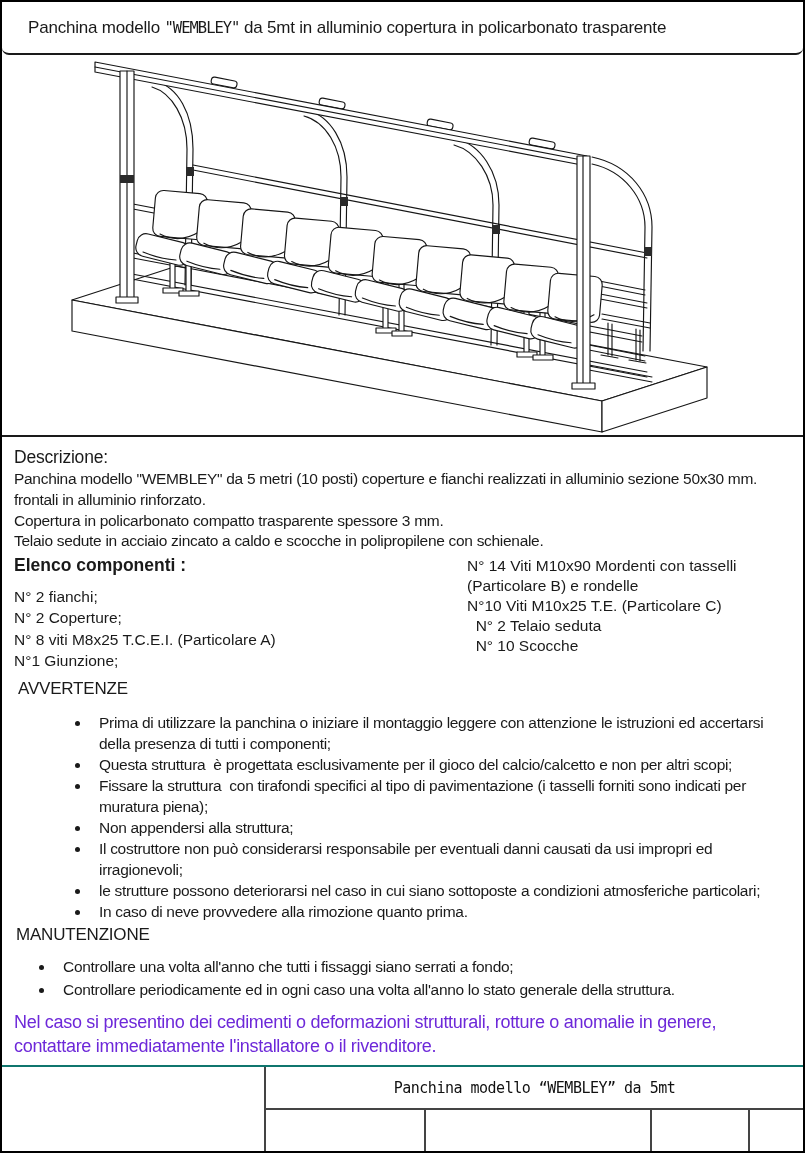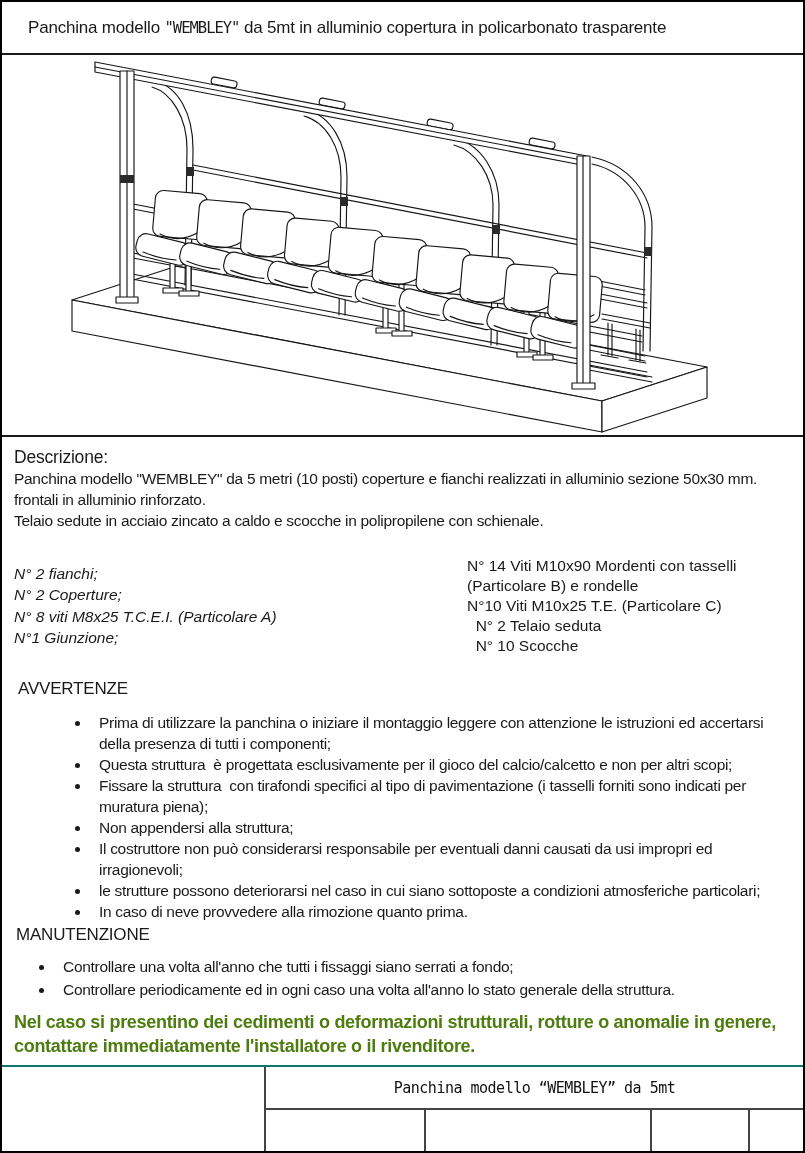--- a/index.html
+++ b/index.html
@@ -13,60 +13,60 @@
     font-family:"Liberation Sans", sans-serif;
     color:#1a1a1a;
     overflow:hidden;
   }
   
   .header {
     position:absolute; top:0; left:0; right:0; height:53px;
     border-bottom:2px solid #1a1a1a;
     display:flex; align-items:center;
     padding-left:26px; box-sizing:border-box;
-    font-size:17px; letter-spacing:-0.2px; white-space:pre;
+    font-size:17px; letter-spacing:-0.2px; white-space:pre;border-radius:7px;
   }
   .header .model {
     font-family:"DejaVu Sans Mono", monospace;
     font-size:15.5px; letter-spacing:-1px;
   }
   
   .drawing {
     position:absolute; top:55px; left:0; width:801px; height:378px;
     border-bottom:2px solid #1a1a1a; box-sizing:content-box;
   }
   .drawing svg { display:block; }
   
   .sec { position:absolute; left:0; right:0; }
   .sec-desc { top:439px; padding:4px 10px 0 12px; }
   .sec-desc h2 { margin:0; font-size:17.5px; font-weight:500; letter-spacing:-0.2px; line-height:24px; }
   .desc-line { font-size:15.5px; line-height:20.8px; letter-spacing:-0.3px; white-space:pre-wrap; }
 
   .sec-comp { top:548px; padding:4px 10px 0 12px; }
   .sec-comp h2 { margin:0; font-size:17.5px; font-weight:600; line-height:23px; }
-  .comp-left { margin-top:9px;font-style:italic; }
+  .comp-left { margin-top:9px; }
   .comp-left .comp-item { font-size:15.5px; line-height:21.3px; white-space:pre-wrap; }
   .comp-right { position:absolute; left:465px; top:6px; width:310px; }
   .comp-right .comp-item { font-size:15.5px; line-height:20px; white-space:pre-wrap; }
 
   .sec-avv { top:672px; padding:4px 26px 0 16px; }
   .sec-avv h2 { margin:0; font-size:17px; font-weight:500; letter-spacing:-0.2px; line-height:22px; }
   .sec-avv ul { margin:12px 0 0 0; padding-left:37px; }
   .sec-avv li { font-size:15.5px; line-height:21px; letter-spacing:-0.3px; padding-left:8px; white-space:pre-wrap;margin-left:36px; }
 
   .sec-man { top:914px; padding:8px 14px 0 14px; }
   .sec-man h2 { margin:0; font-size:17px; font-weight:500; letter-spacing:-0.2px; line-height:22px; }
   .sec-man ul { margin:9px 0 7px 0; padding-left:39px; }
   .sec-man li { font-size:15.5px; line-height:23px; letter-spacing:-0.3px; padding-left:8px; white-space:pre-wrap; }
 
   .notice {
     position:absolute; top:1004px; left:0; right:0;
     padding:4px 16px 0 12px;
-    font-size:18px; font-weight:700; letter-spacing:-0.3px; line-height:24px;
-    color:#4d7c0f;
+    font-size:18px; font-weight:400; letter-spacing:-0.3px; line-height:24px;
+    color:#6d28d9;
   }
   
   .tblock { position:absolute; left:0; right:0; top:1063px; height:86px;
     border-top:2px solid #0f766e; }
   .tb-right { position:absolute; left:262px; top:0; right:0; height:86px;
     border-left:2px solid #444; box-sizing:border-box; }
   .tb-title-row { height:41px; border-bottom:2px solid #444;
     display:flex; align-items:center; justify-content:center;
     font-family:"DejaVu Sans Mono", monospace; font-size:15px; letter-spacing:-0.5px; color:#111; }
   .tb-bottom-row { display:flex; height:43px; }
@@ -181,25 +181,27 @@
       </g>
     </svg>
   </div>
 
   <div class="sec sec-desc">
     <h2>Descrizione:</h2>
     <div>
 
     <div class="desc-line">Panchina modello "WEMBLEY" da 5 metri (10 posti) coperture e fianchi realizzati in alluminio sezione 50x30 mm.</div>
         <div class="desc-line">frontali in alluminio rinforzato.</div>
+        <div class="desc-line">Copertura in policarbonato compatto trasparente spessore 3 mm.</div>
         <div class="desc-line">Telaio sedute in acciaio zincato a caldo e scocche in polipropilene con schienale.</div>
       </div>
   </div>
 
   <div class="sec sec-comp">
+    <h2>Elenco componenti :</h2>
     <div class="comp-left">
 
     <div class="comp-item">N° 2 fianchi;</div>
         <div class="comp-item">N° 2 Coperture;</div>
         <div class="comp-item">N° 8 viti M8x25 T.C.E.I. (Particolare A)</div>
         <div class="comp-item">N°1 Giunzione;</div>
       </div>
     <div class="comp-right">
 
     <div class="comp-item">N° 14 Viti M10x90 Mordenti con tasselli (Particolare B) e rondelle</div>

